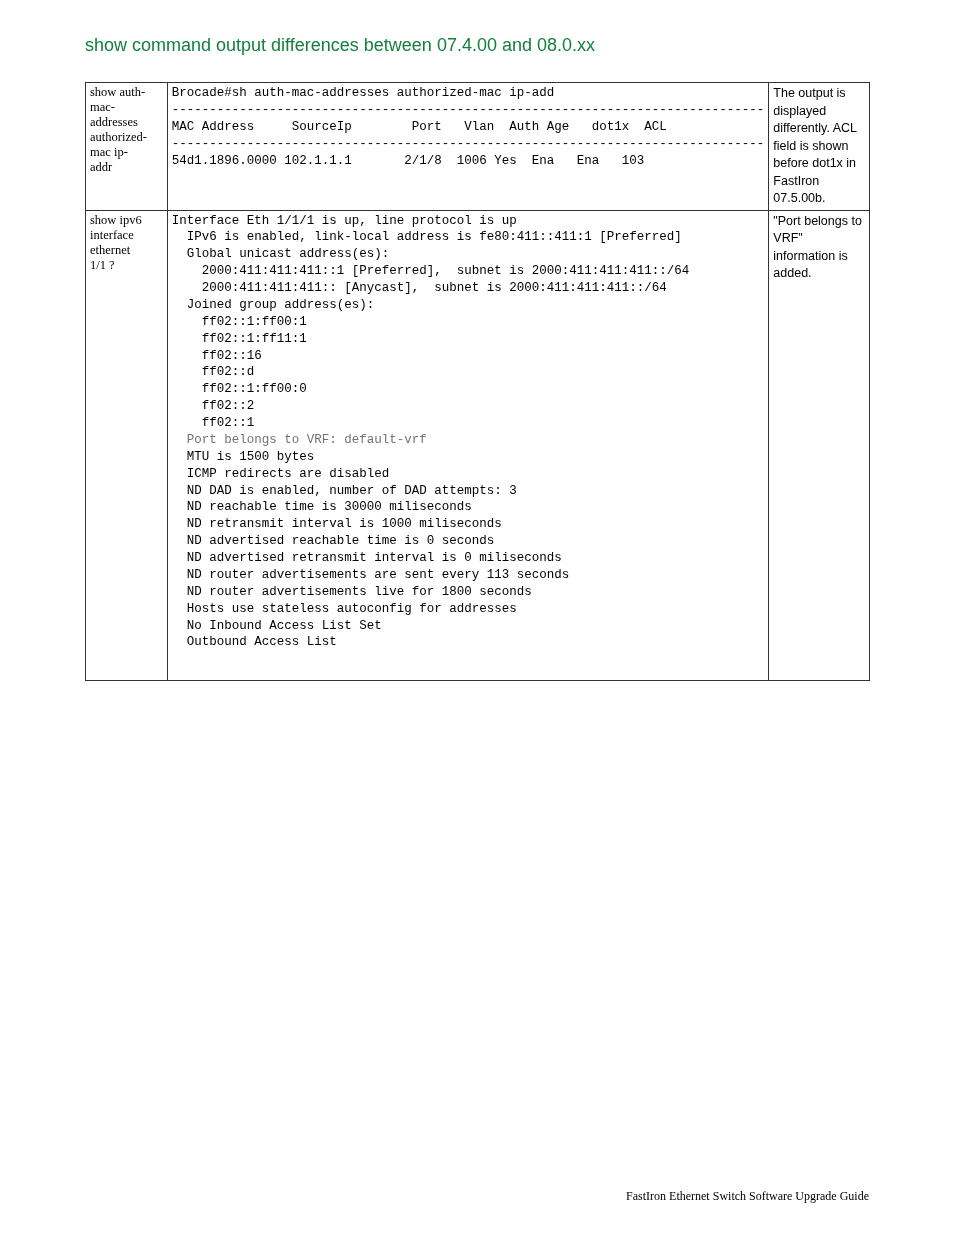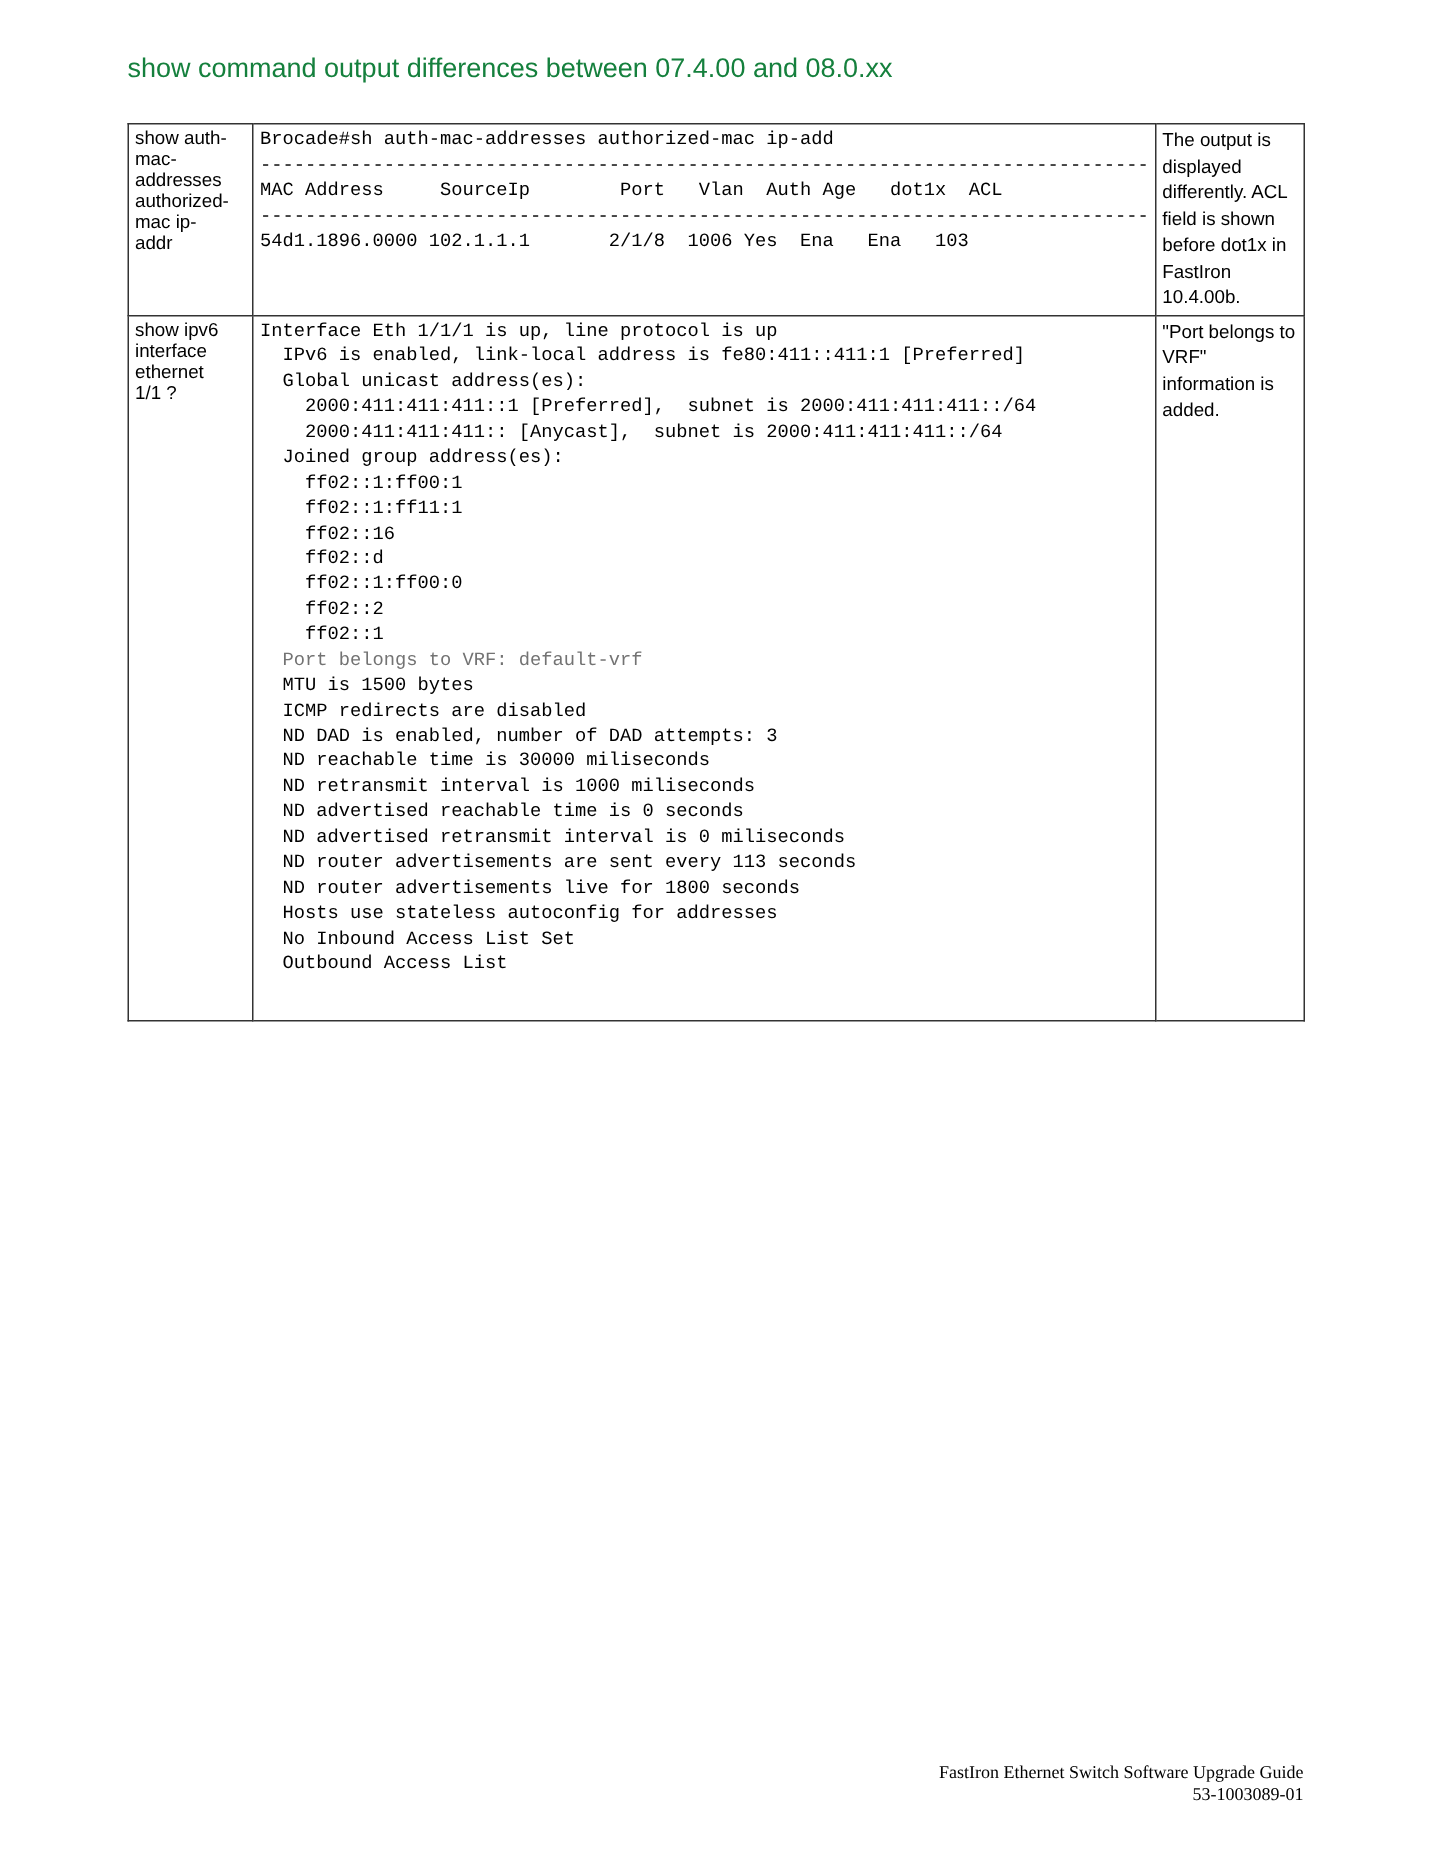--- a/index.html
+++ b/index.html
@@ -30,21 +30,21 @@
       border: 1px solid #333;
     }
     .content-table td {
       border: 1px solid #333;
       vertical-align: top;
       padding: 2px 4px;
       font-size: 12.5px;
     }
     .col-cmd {
       width: 92px;
-      font-family: Liberation Sans, sans-serif;
+      font-family: Liberation Serif, serif;
       font-size: 12.5px;
       color: #000;
     }
     .col-output {
       font-family: "Courier New", monospace;
       font-size: 12.5px;
       color: #000;
       white-space: pre;
       line-height: 1.35;
       margin-top: 21px;
@@ -87,21 +87,21 @@
 mac-
 addresses
 authorized-
 mac ip-
 addr</td>
         <td class="col-output"><span>Brocade#sh auth-mac-addresses authorized-mac ip-add</span>
 <span>-------------------------------------------------------------------------------</span>
 <span>MAC Address     SourceIp        Port   Vlan  Auth Age   dot1x  ACL</span>
 <span>-------------------------------------------------------------------------------</span>
 <span>54d1.1896.0000 102.1.1.1       2/1/8  1006 Yes  Ena   Ena   103</span></td>
-        <td class="col-notes">The output is displayed differently. ACL field is shown before dot1x in FastIron 10.4.00b.</td>
+        <td class="col-notes">The output is displayed differently. ACL field is shown before dot1x in FastIron 07.5.00b.</td>
       </tr>
       <tr class="row2">
         <td class="col-cmd" style="white-space: pre;">show ipv6
 interface
 ethernet
 1/1 ?</td>
         <td class="col-output"><span>Interface Eth 1/1/1 is up, line protocol is up</span>
 <span>  IPv6 is enabled, link-local address is fe80:411::411:1 [Preferred]</span>
 <span>  Global unicast address(es):</span>
 <span>    2000:411:411:411::1 [Preferred],  subnet is 2000:411:411:411::/64</span>
@@ -127,14 +127,13 @@
 <span>  Hosts use stateless autoconfig for addresses</span>
 <span>  No Inbound Access List Set</span>
 <span>  Outbound Access List</span></td>
         <td class="col-notes">"Port belongs to VRF" information is added.</td>
       </tr>
     </tbody>
 </table>
 
 <div class="footer">
   <div>FastIron Ethernet Switch Software Upgrade Guide</div>
-  <div>53-1003089-01</div>
 </div>
 
 </body></html>

